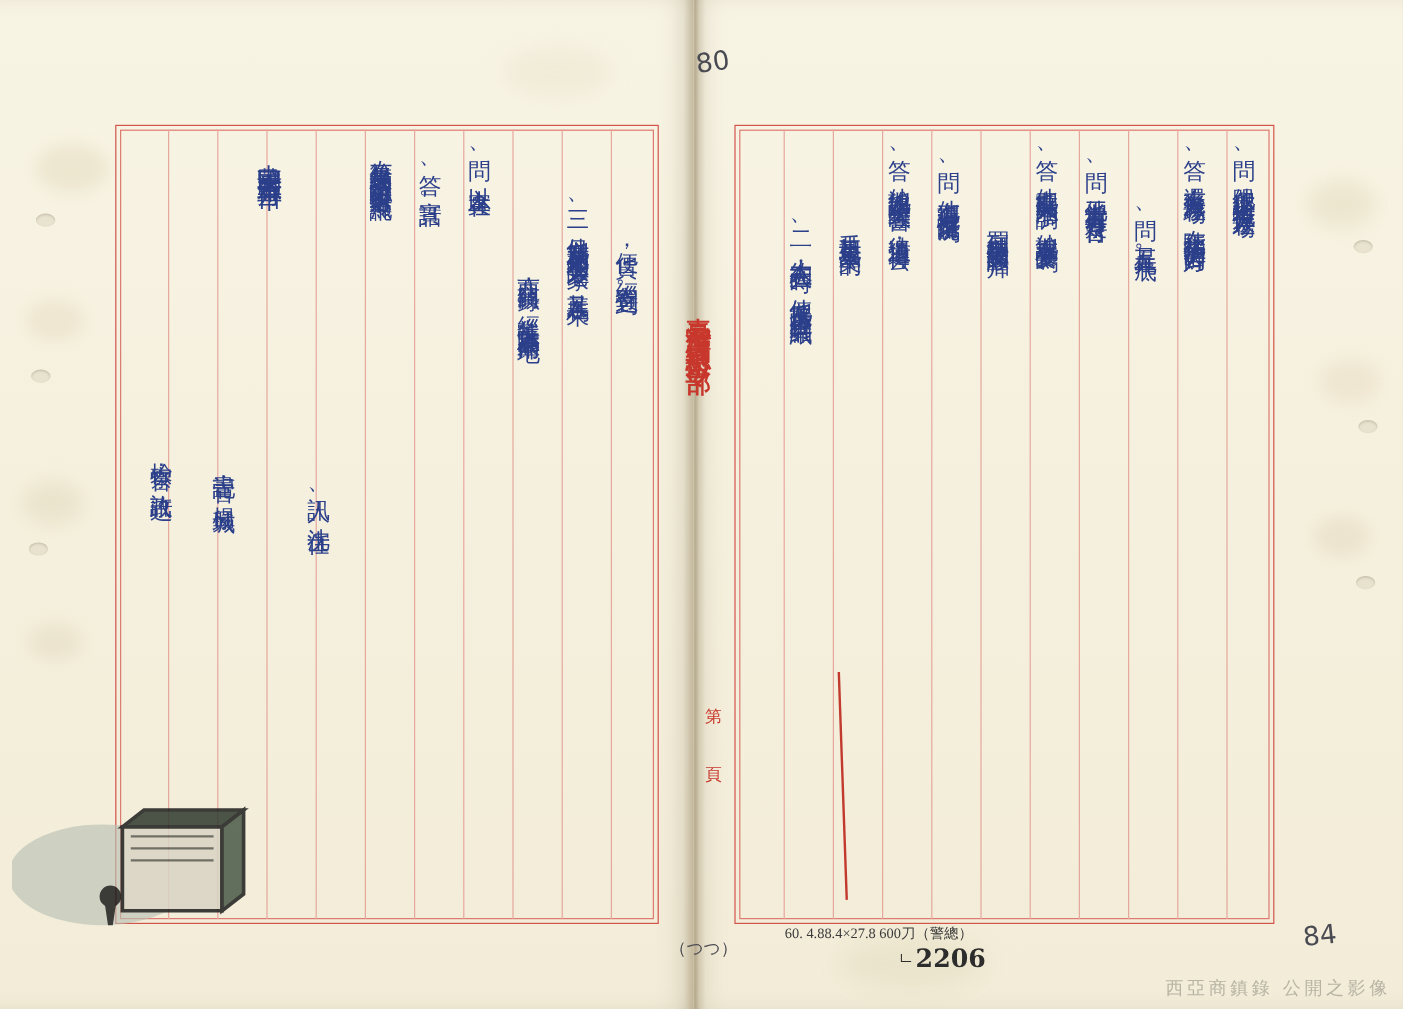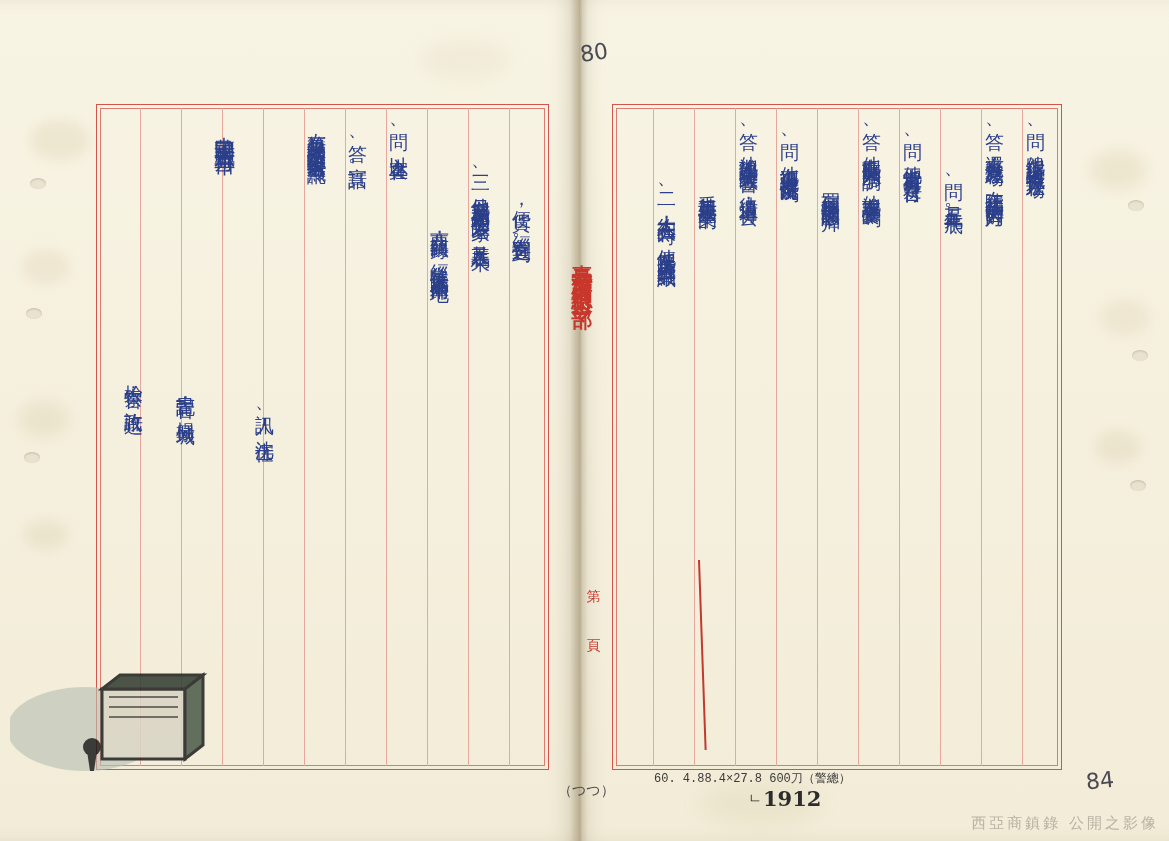--- a/index.html
+++ b/index.html
@@ -66,21 +66,21 @@
     writing-mode:vertical-rl;
     text-orientation:upright;
     color:#c8372c;
     font-family:"DejaVu Serif", serif;
     font-weight:700;
     letter-spacing:6px;
   }
   
   .printline{
     position:absolute;
-    font-family:Liberation Mono, monospace;
+    font-family:Liberation Serif, serif;
     color:#3a3a3a;
   }
   .pagenum{
     position:absolute;
     font-family:"DejaVu Serif", serif;
     color:#2c2c2c;
   }
   .pencil{
     position:absolute;
     font-family:"DejaVu Sans", sans-serif;
@@ -195,21 +195,21 @@
   <div class="vcol hand" style="left:657px;top:178px;height:560px;">二、大約在大三時，他便接及大陸上的貨品紙</div>
 
   <div class="scribble" style="left:700px;top:560px;width:190px;"></div>
 
   <div class="pencil" style="left:580px;top:40px;font-size:22px;transform:rotate(-8deg);">80</div>
 
   <div class="pencil" style="left:1086px;top:768px;font-size:22px;transform:rotate(-6deg);">84</div>
 
   <div class="printline" style="left:654px;top:770px;font-size:12px;">60. 4.88.4×27.8 600刀（警總）</div>
 
-  <div class="pagenum" style="left:763px;top:786px;font-size:21px;font-weight:700;">1912</div>
+  <div class="pagenum" style="left:763px;top:786px;font-size:21px;font-weight:700;">2206</div>
   <div class="pagenum" style="left:748px;top:790px;font-size:14px;">ㄴ</div>
 
   <div class="redmark" style="left:558px;top:782px;font-size:14px;color:#4a4a52;">（つつ）</div>
 
   <svg class="logo" viewBox="0 0 200 130">
     <ellipse cx="75" cy="78" rx="78" ry="42" fill="#b9c2b4" opacity=".75"></ellipse>
     <g stroke="#1c1c1c" stroke-width="3" fill="none">
       <path d="M92 38 L175 38 L175 108 L92 108 Z" fill="#d8d4c4"></path>
       <path d="M92 38 L110 24 L193 24 L175 38 Z" fill="#2f3a2f"></path>
       <path d="M175 38 L193 24 L193 94 L175 108 Z" fill="#4b5a48"></path>

